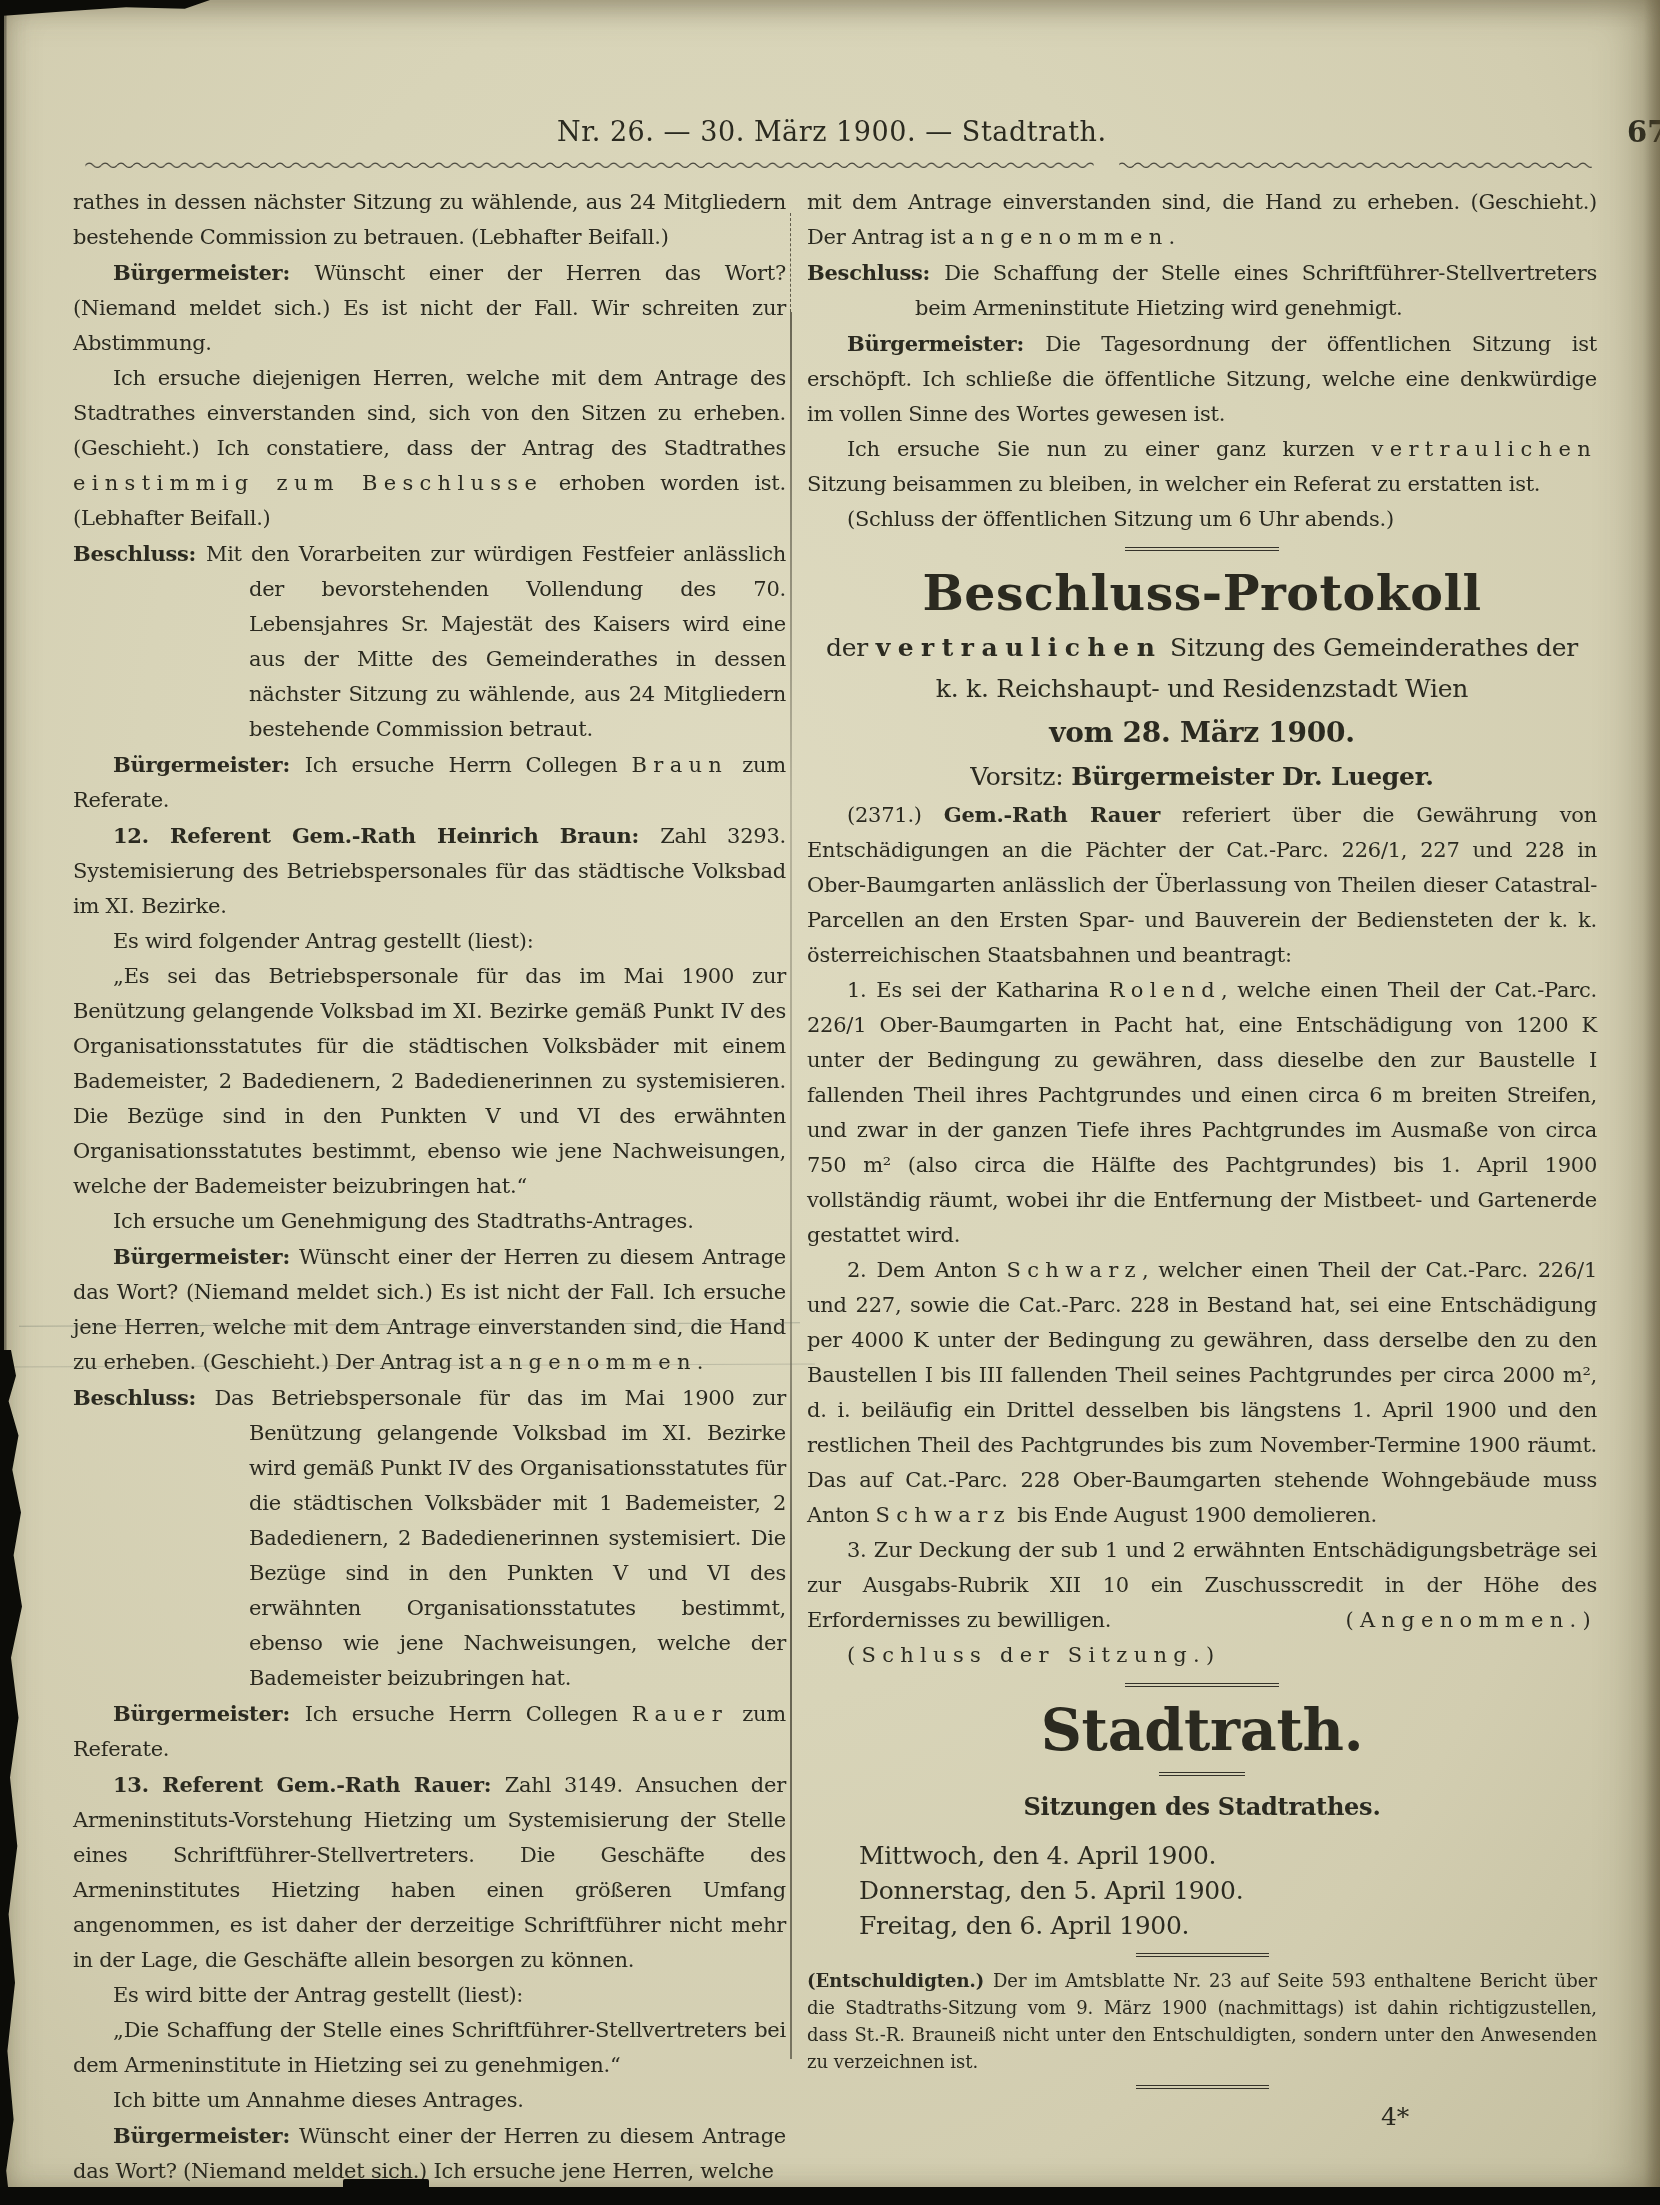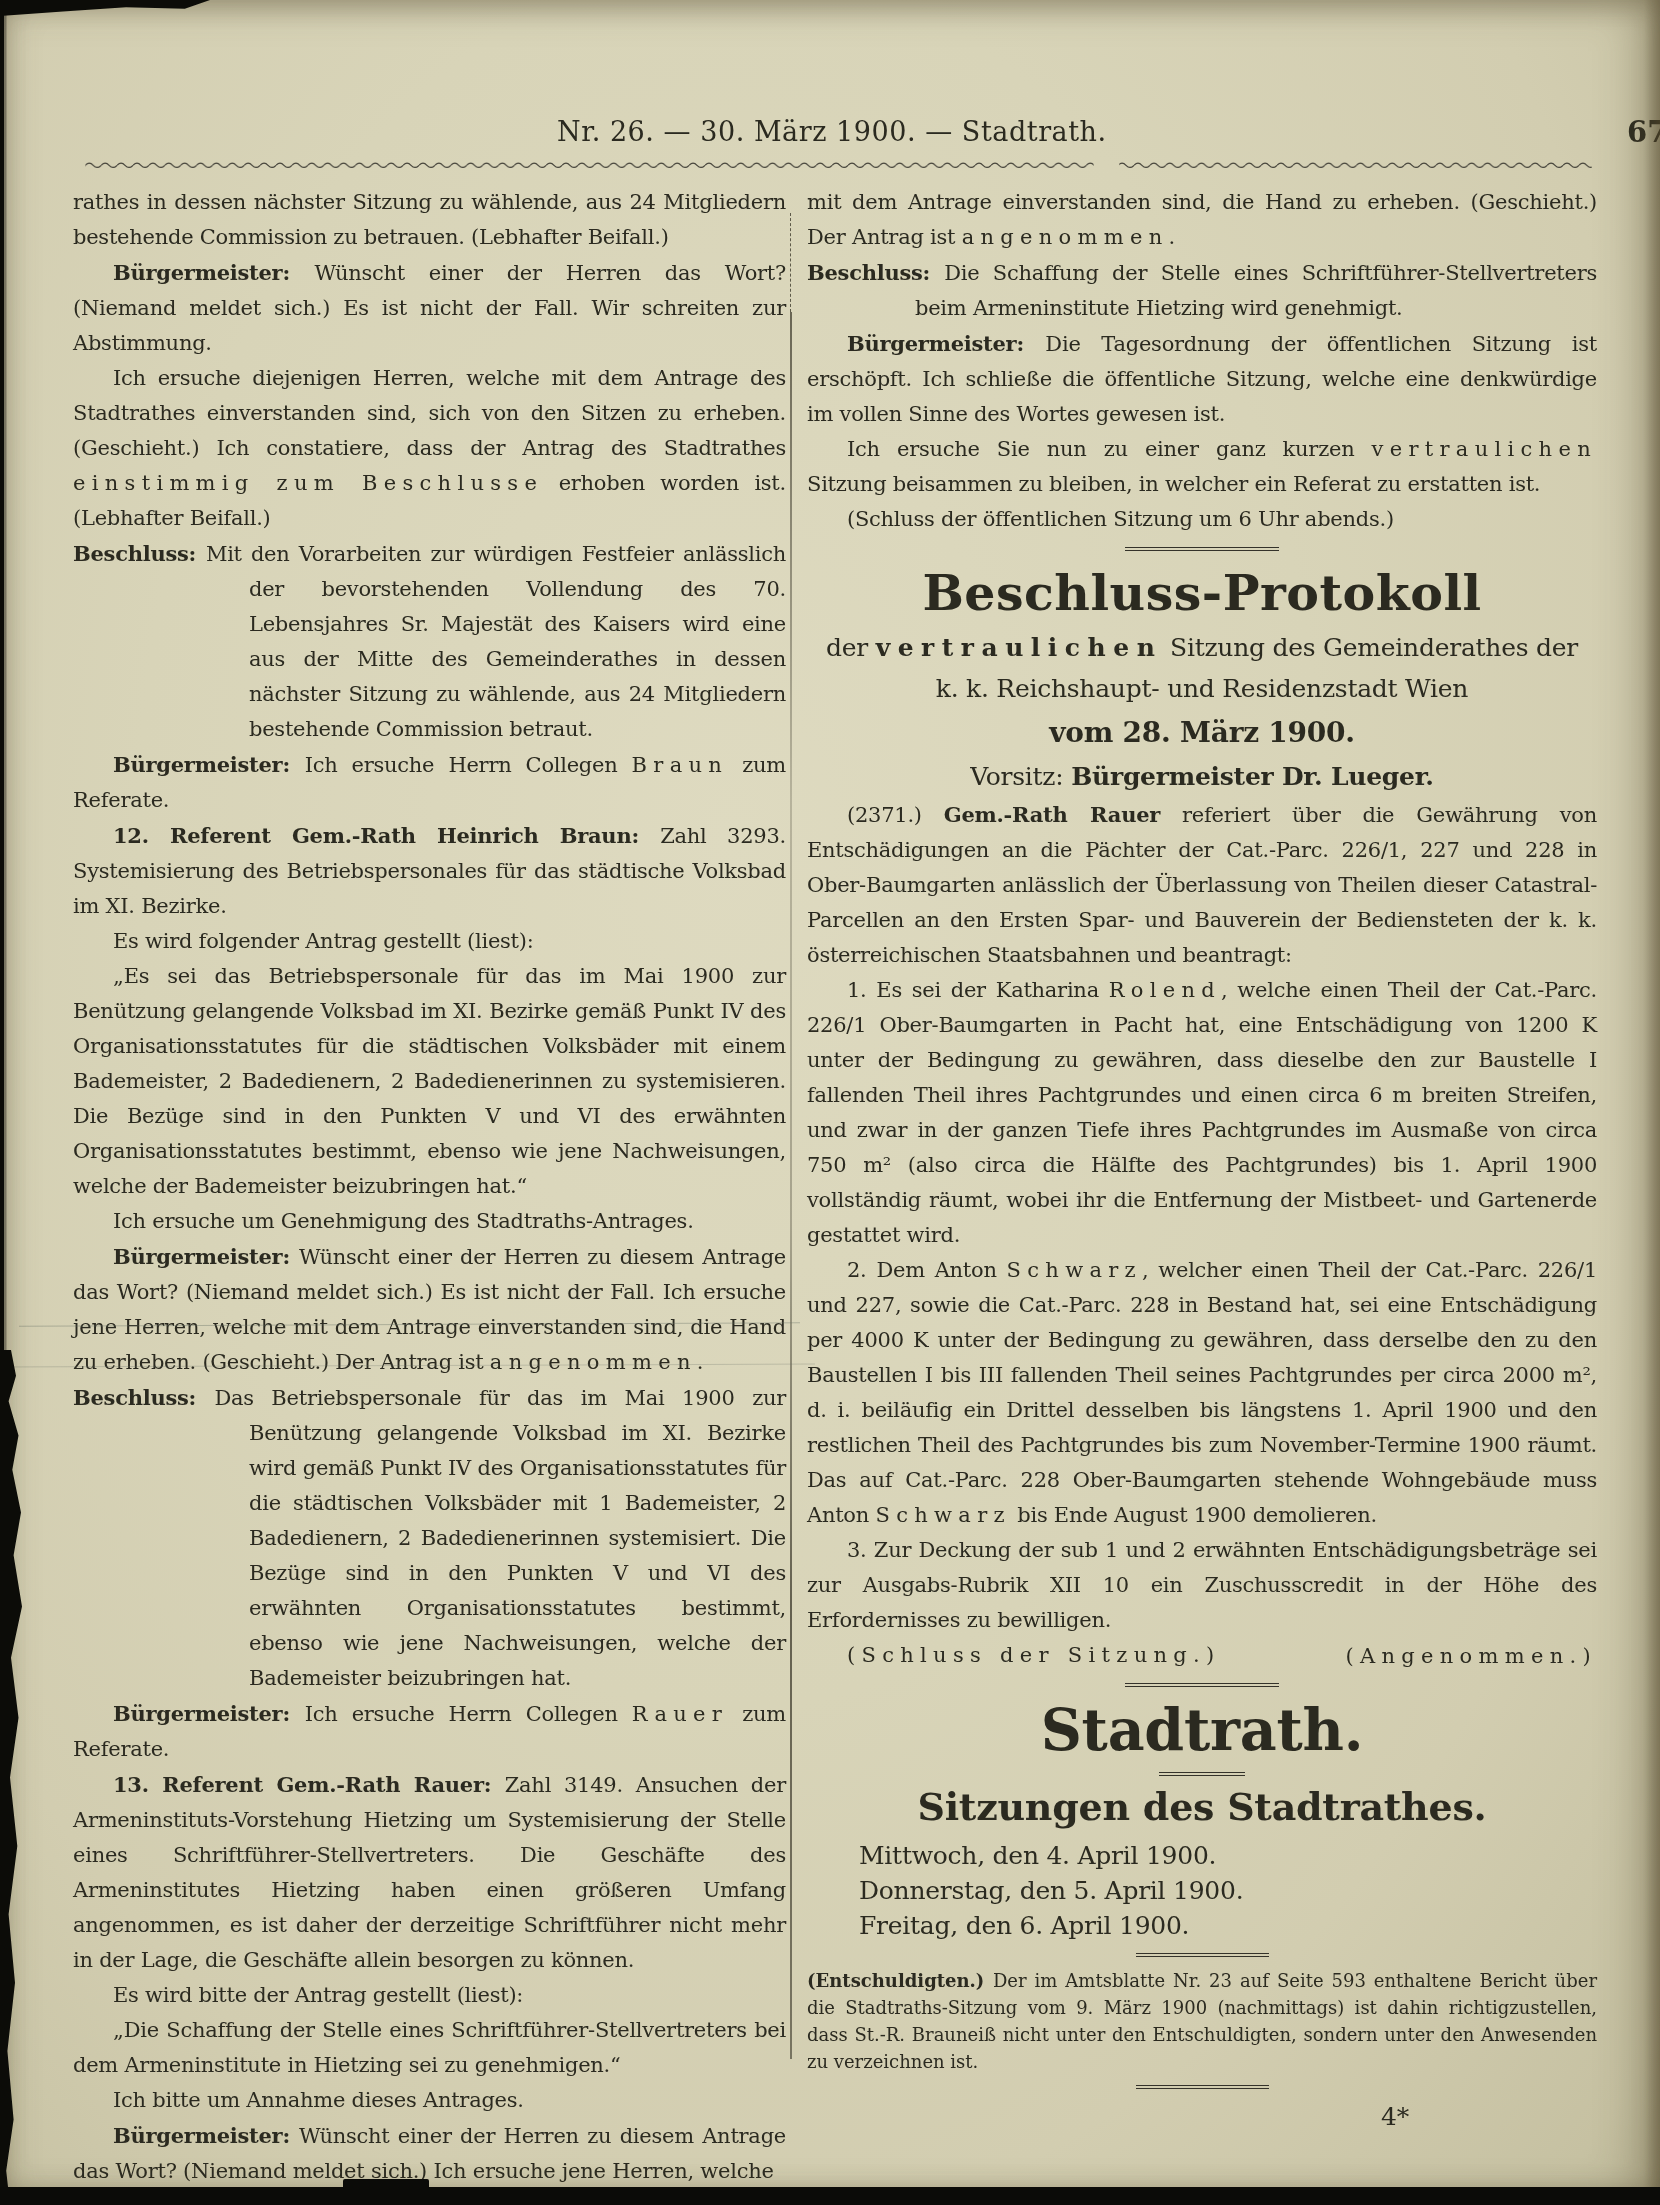--- a/index.html
+++ b/index.html
@@ -20,26 +20,26 @@
   .col{position:absolute;top:185px;text-align:justify;}
   .col-left{left:73px;width:713px;font-size:21px;line-height:35px;letter-spacing:-0.012em;}
   .col-right{left:807px;width:790px;font-size:21px;line-height:35px;letter-spacing:-0.012em;}
   .para{margin:0;}
   .para.indent{text-indent:40px;}
   .para.flush{text-indent:0;}
   .para.hang-lg{padding-left:176px;text-indent:-176px;}
   .para.hang-sm{padding-left:108px;text-indent:-108px;}
   .para.small{font-size:18px;line-height:27px;text-indent:0;letter-spacing:0;margin-top:3.7px;}
   .bold{font-weight:bold;}
-  .sperr{letter-spacing:.30em;margin-top:36px;}
+  .sperr{letter-spacing:.30em;}
   .push-right{float:right;letter-spacing:.30em;}
   .rule{height:1.9px;border-top:1.9px solid #34322a;border-bottom:1.2px solid #34322a;margin:10px auto;}
   .h1{font-size:49px;font-weight:bold;text-align:center;margin:16px 0 8.6px 0;line-height:52px;letter-spacing:.01em;}
   .h-display{font-size:57px;font-weight:bold;text-align:center;margin:11px 0 6.2px 0;line-height:64px;}
-  .h2{font-size:38px;font-weight:bold;text-align:center;margin:5px 0 11px 0;line-height:41px;}
+  .h2{font-size:24px;font-weight:bold;text-align:center;margin:5px 0 11px 0;line-height:41px;}
   .subtitle{text-align:center;font-size:25px;line-height:41px;text-indent:0;}
   .subtitle.big{font-size:28px;font-weight:bold;line-height:47px;}
   .date-line{margin-left:52px;font-size:25px;line-height:35px;text-align:left;text-indent:0;}
   .mark{padding-left:574px;font-size:25px;margin-top:10px;text-align:left;}
   
   .divider-dash{position:absolute;left:790px;top:213px;height:99px;width:0;border-left:1.9px dashed rgba(44,41,29,.72);}
   .divider-solid{position:absolute;left:790px;top:312px;width:1.9px;height:1747px;
     background:linear-gradient(to bottom, rgba(44,41,29,.65), rgba(44,41,29,.22) 28%, rgba(44,41,29,.30) 52%, rgba(44,41,29,.68) 74%, rgba(44,41,29,.55));}
   
   .torn-top{position:absolute;left:0;top:0;width:210px;height:16px;background:#0c0c08;z-index:7;

